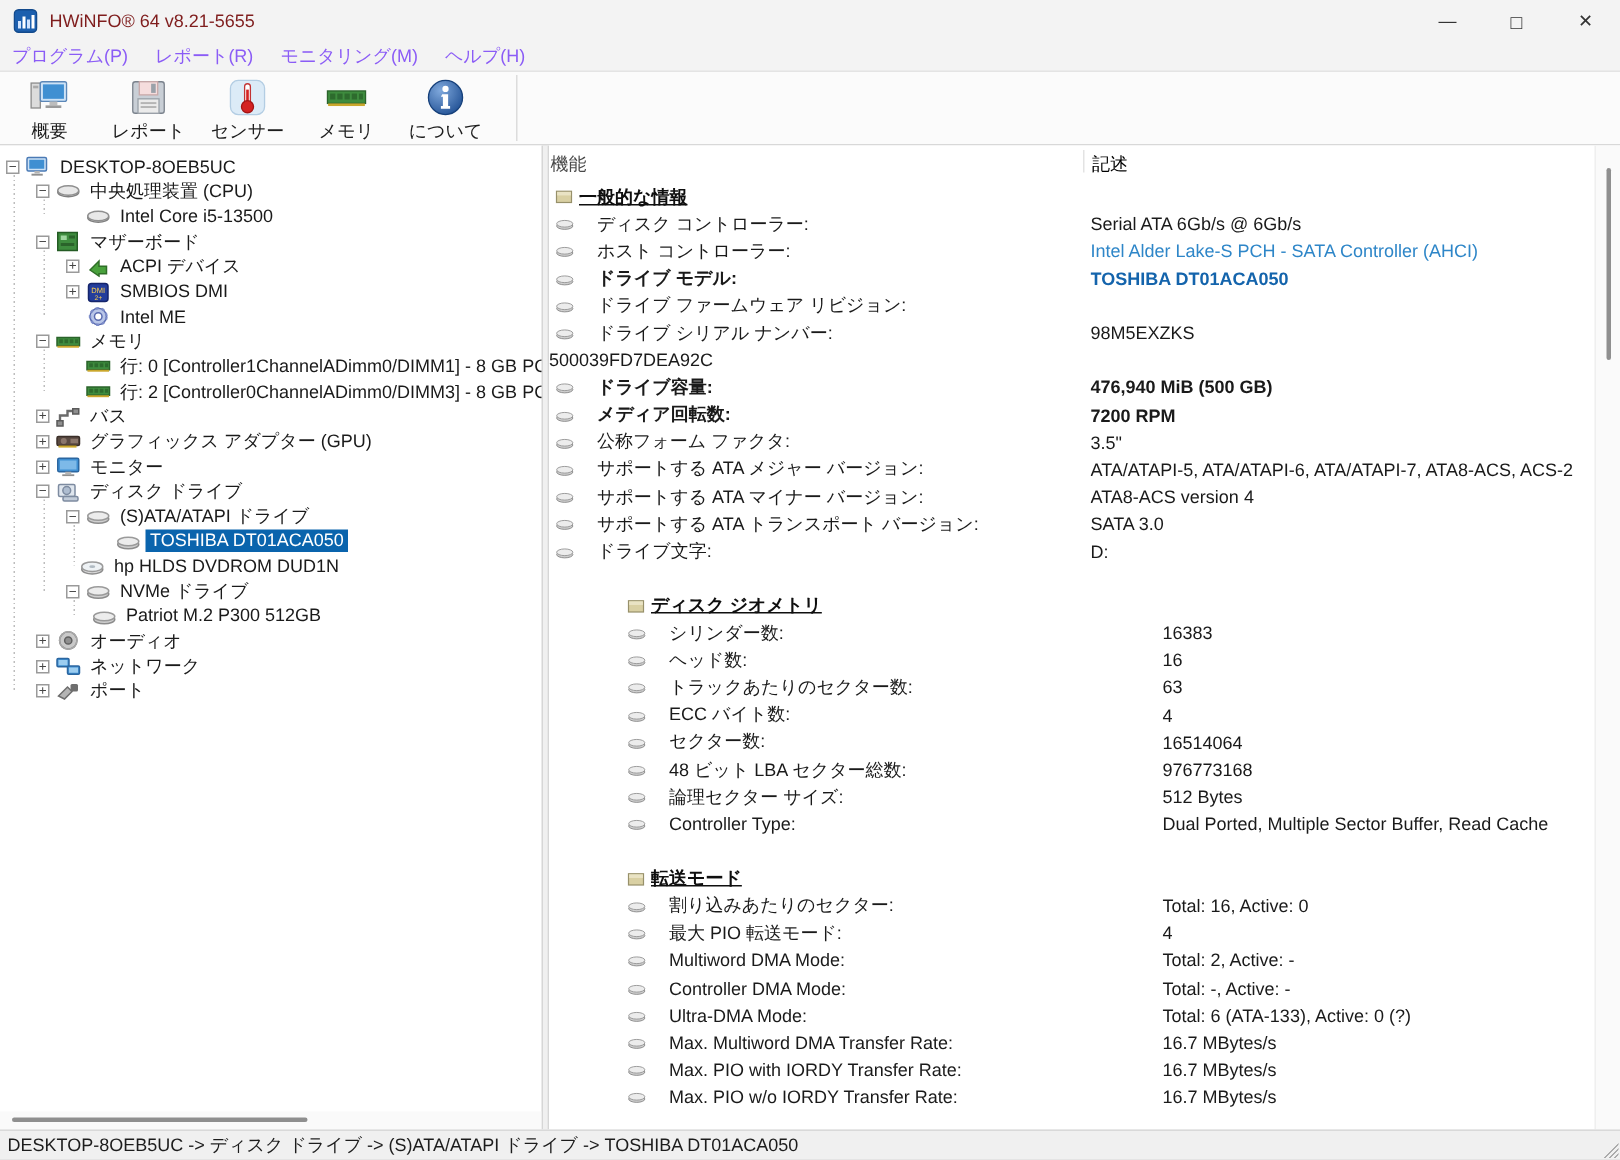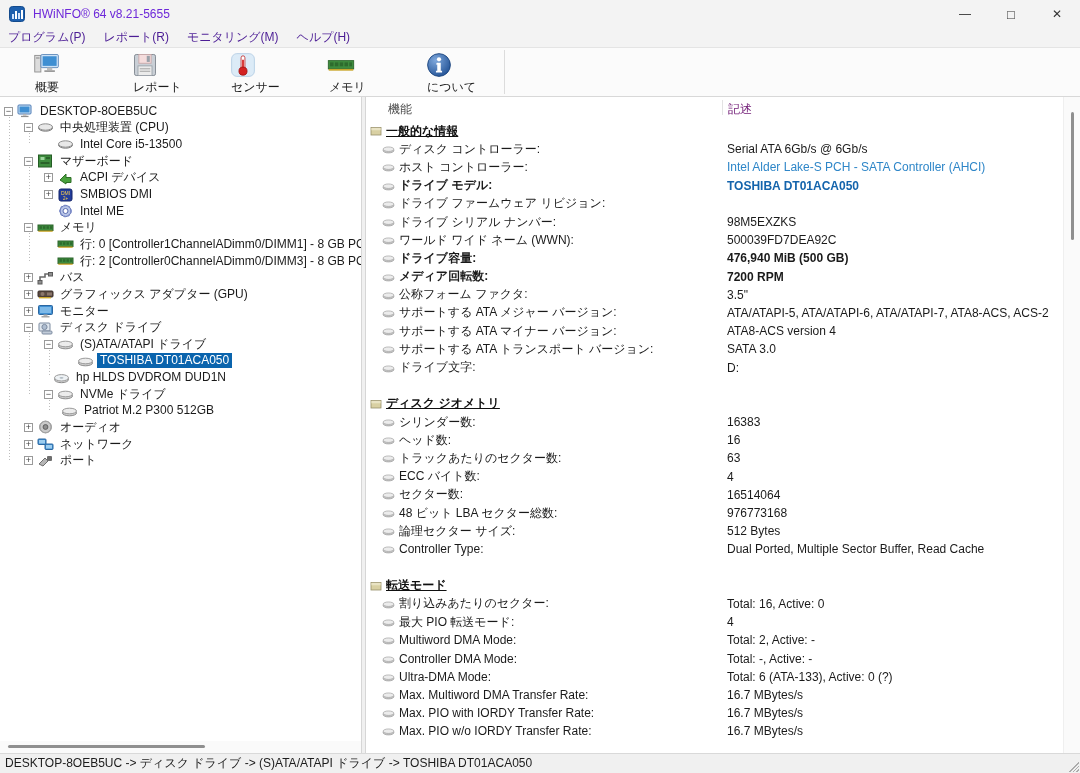--- a/index.html
+++ b/index.html
@@ -3,61 +3,61 @@
 <meta charset="utf-8">
 <style>
   *{margin:0;padding:0;box-sizing:border-box;}
   html,body{width:1080px;height:773px;}
   body{font-family:"Liberation Sans","DejaVu Sans",sans-serif;font-size:12px;color:#1a1a1a;background:#fff;overflow:hidden;}
   .window{position:relative;width:1080px;height:773px;background:#f0f0f0;outline:1px solid #9b9b9b;overflow:hidden;}
 
   
   .titlebar{position:absolute;top:0;left:0;right:0;height:28px;background:#f3f3f3;display:flex;align-items:center;}
   .titlebar .appicon{width:16px;height:16px;margin:0 8px 0 9px;}
-  .titlebar .title{font-size:12px;color:#6d28d9;}
+  .titlebar .title{font-size:12px;color:#7f1d1d;}
   .wincontrols{position:absolute;right:0;top:0;height:28px;display:flex;}
   .winbtn{width:46px;height:28px;display:flex;align-items:center;justify-content:center;font-size:12px;color:#333;}
   .winbtn.max{font-size:13px;}
 
   
   .menubar{position:absolute;top:28px;left:0;right:0;height:20px;background:#f3f3f3;display:flex;align-items:center;border-bottom:1px solid #e4e4e4;}
-  .menuitem{padding:0 9px;height:20px;line-height:19px;color:#4c1d95;}
+  .menuitem{padding:0 9px;height:20px;line-height:19px;color:#8b5cf6;}
   .menuitem:first-child{padding-left:8px;}
 
   
   .toolbar{position:absolute;top:48px;left:0;right:0;height:49px;background:#fbfbfb;border-bottom:1px solid #d8d8d8;display:flex;}
-  .toolbtn{width:66px;height:48px;display:flex;flex-direction:column;justify-content:flex-start;padding-top:3px;margin-left:32px;}
+  .toolbtn{width:66px;height:48px;display:flex;flex-direction:column;align-items:center;justify-content:flex-start;padding-top:3px;}
   .toolbtn .ticon32{width:30px;height:28px;display:flex;align-items:center;justify-content:center;}
   .toolbtn .tlabel{font-size:12px;margin-top:1px;color:#1c1c1c;}
   .toolsep{width:1px;height:44px;margin-top:2px;background:#dcdcdc;margin-left:14px;}
 
   
   .treepanel{position:absolute;top:97px;left:0;width:362px;bottom:20px;background:#fff;border-right:1px solid #d6d6d6;overflow:hidden;white-space:nowrap;}
   .treeinner{position:absolute;top:6px;left:0;right:0;}
   .titem{display:flex;align-items:center;height:16.65px;position:relative;}
   .expander{width:9px;height:9px;border:1px solid #9a9a9a;background:#fff;font-size:9px;line-height:7px;text-align:center;color:#444;margin-right:4px;flex:0 0 9px;position:relative;z-index:2;}
   .expander.none{visibility:hidden;}
   .ticon{width:17px;height:14px;margin-right:3px;flex:0 0 17px;display:flex;align-items:center;justify-content:center;position:relative;z-index:2;}
   .ticon svg{display:block;}
   .tlabel{padding:0 3px;line-height:15px;}
   .titem.selected .tlabel{background:var(--sel,#0a64ad);color:#fff;}
   .guide{position:absolute;width:1px;background-image:repeating-linear-gradient(to bottom,#bdbdbd 0 1px,transparent 1px 3px);z-index:1;}
   .hscroll{position:absolute;left:0;right:0;bottom:0;height:12px;background:#fafafa;}
   .hthumb{position:absolute;left:8px;top:4px;width:197px;height:3px;background:#8f8f8f;border-radius:2px;}
 
   .rightpanel{position:absolute;top:97px;left:365px;right:0;bottom:20px;background:#fff;border-left:1px solid #d6d6d6;overflow:hidden;}
   .colheader{position:absolute;top:0;left:0;right:17px;height:21px;background:#fff;}
-  .colheader .c1{position:absolute;left:22px;top:4px;color:#4a4a4a;}
-  .colheader .c2{position:absolute;left:362px;top:4px;color:#701a75;}
+  .colheader .c1{position:absolute;left:1px;top:4px;color:#4a4a4a;}
+  .colheader .c2{position:absolute;left:362px;top:4px;color:#000000;}
   .coldiv{position:absolute;left:356px;top:3px;height:15px;width:1px;background:#e3e3e3;}
   .dcontent{position:absolute;top:25px;left:0;right:17px;bottom:0;overflow:hidden;}
   .dsection{margin:0;}
-  .dsection + .dsection{margin-top:18.2px;}
+  .dsection + .dsection{margin-top:18.2px;margin-left:48px;}
   .drow{height:18.2px;display:flex;align-items:center;white-space:nowrap;}
-  .dlabel{width:361px;flex:0 0 361px;display:flex;align-items:center;padding-left:16px;overflow:hidden;}
+  .dlabel{width:361px;flex:0 0 361px;display:flex;align-items:center;padding-left:4px;overflow:hidden;gap:11px;}
   .ricon{width:13px;height:10px;margin-right:4px;flex:0 0 13px;}
   .ricon svg{display:block;}
   .dvalue{flex:1;overflow:hidden;}
   .drow.bold .dlabel-text,.drow.bold .dvalue{font-weight:bold;}
   .drow.model .dlabel-text,.drow.model .dvalue{font-weight:bold;}
   .drow.model .dvalue{color:var(--modelblue,#1464ac);}
   .drow.link .dvalue{color:var(--linkblue,#2e86c8);}
   .shead{height:18.2px;display:flex;align-items:center;padding-left:4px;}
   .sicon{width:12px;height:12px;margin-right:4px;flex:0 0 12px;}
   .stitle{font-weight:bold;text-decoration:underline;color:#0f0f0f;}
@@ -508,29 +508,20 @@
                   <svg viewBox="0 0 14 10" width="13" height="10">
                     <ellipse cx="7" cy="6.8" rx="5.8" ry="2.4" fill="#cfcfcf" stroke="#8c8c8c" stroke-width="0.7"></ellipse>
                     <ellipse cx="7" cy="5.2" rx="5.8" ry="2.4" fill="#ececec" stroke="#9a9a9a" stroke-width="0.7"></ellipse>
                   </svg>
                 </span>
       <span class="dlabel-text">ドライブ シリアル ナンバー:</span>
     </span>
     <span class="dvalue">98M5EXZKS</span>
   </div>
             <div class="drow">
-    <span class="dlabel">
-      <span class="ricon">
-                  <svg viewBox="0 0 14 10" width="13" height="10">
-                    <ellipse cx="7" cy="6.8" rx="5.8" ry="2.4" fill="#cfcfcf" stroke="#8c8c8c" stroke-width="0.7"></ellipse>
-                    <ellipse cx="7" cy="5.2" rx="5.8" ry="2.4" fill="#ececec" stroke="#9a9a9a" stroke-width="0.7"></ellipse>
-                  </svg>
-                </span>
-      <span class="dlabel-text">ワールド ワイド ネーム (WWN):</span>
-    </span>
     <span class="dvalue">500039FD7DEA92C</span>
   </div>
             <div class="drow bold">
     <span class="dlabel">
       <span class="ricon">
                   <svg viewBox="0 0 14 10" width="13" height="10">
                     <ellipse cx="7" cy="6.8" rx="5.8" ry="2.4" fill="#cfcfcf" stroke="#8c8c8c" stroke-width="0.7"></ellipse>
                     <ellipse cx="7" cy="5.2" rx="5.8" ry="2.4" fill="#ececec" stroke="#9a9a9a" stroke-width="0.7"></ellipse>
                   </svg>
                 </span>

